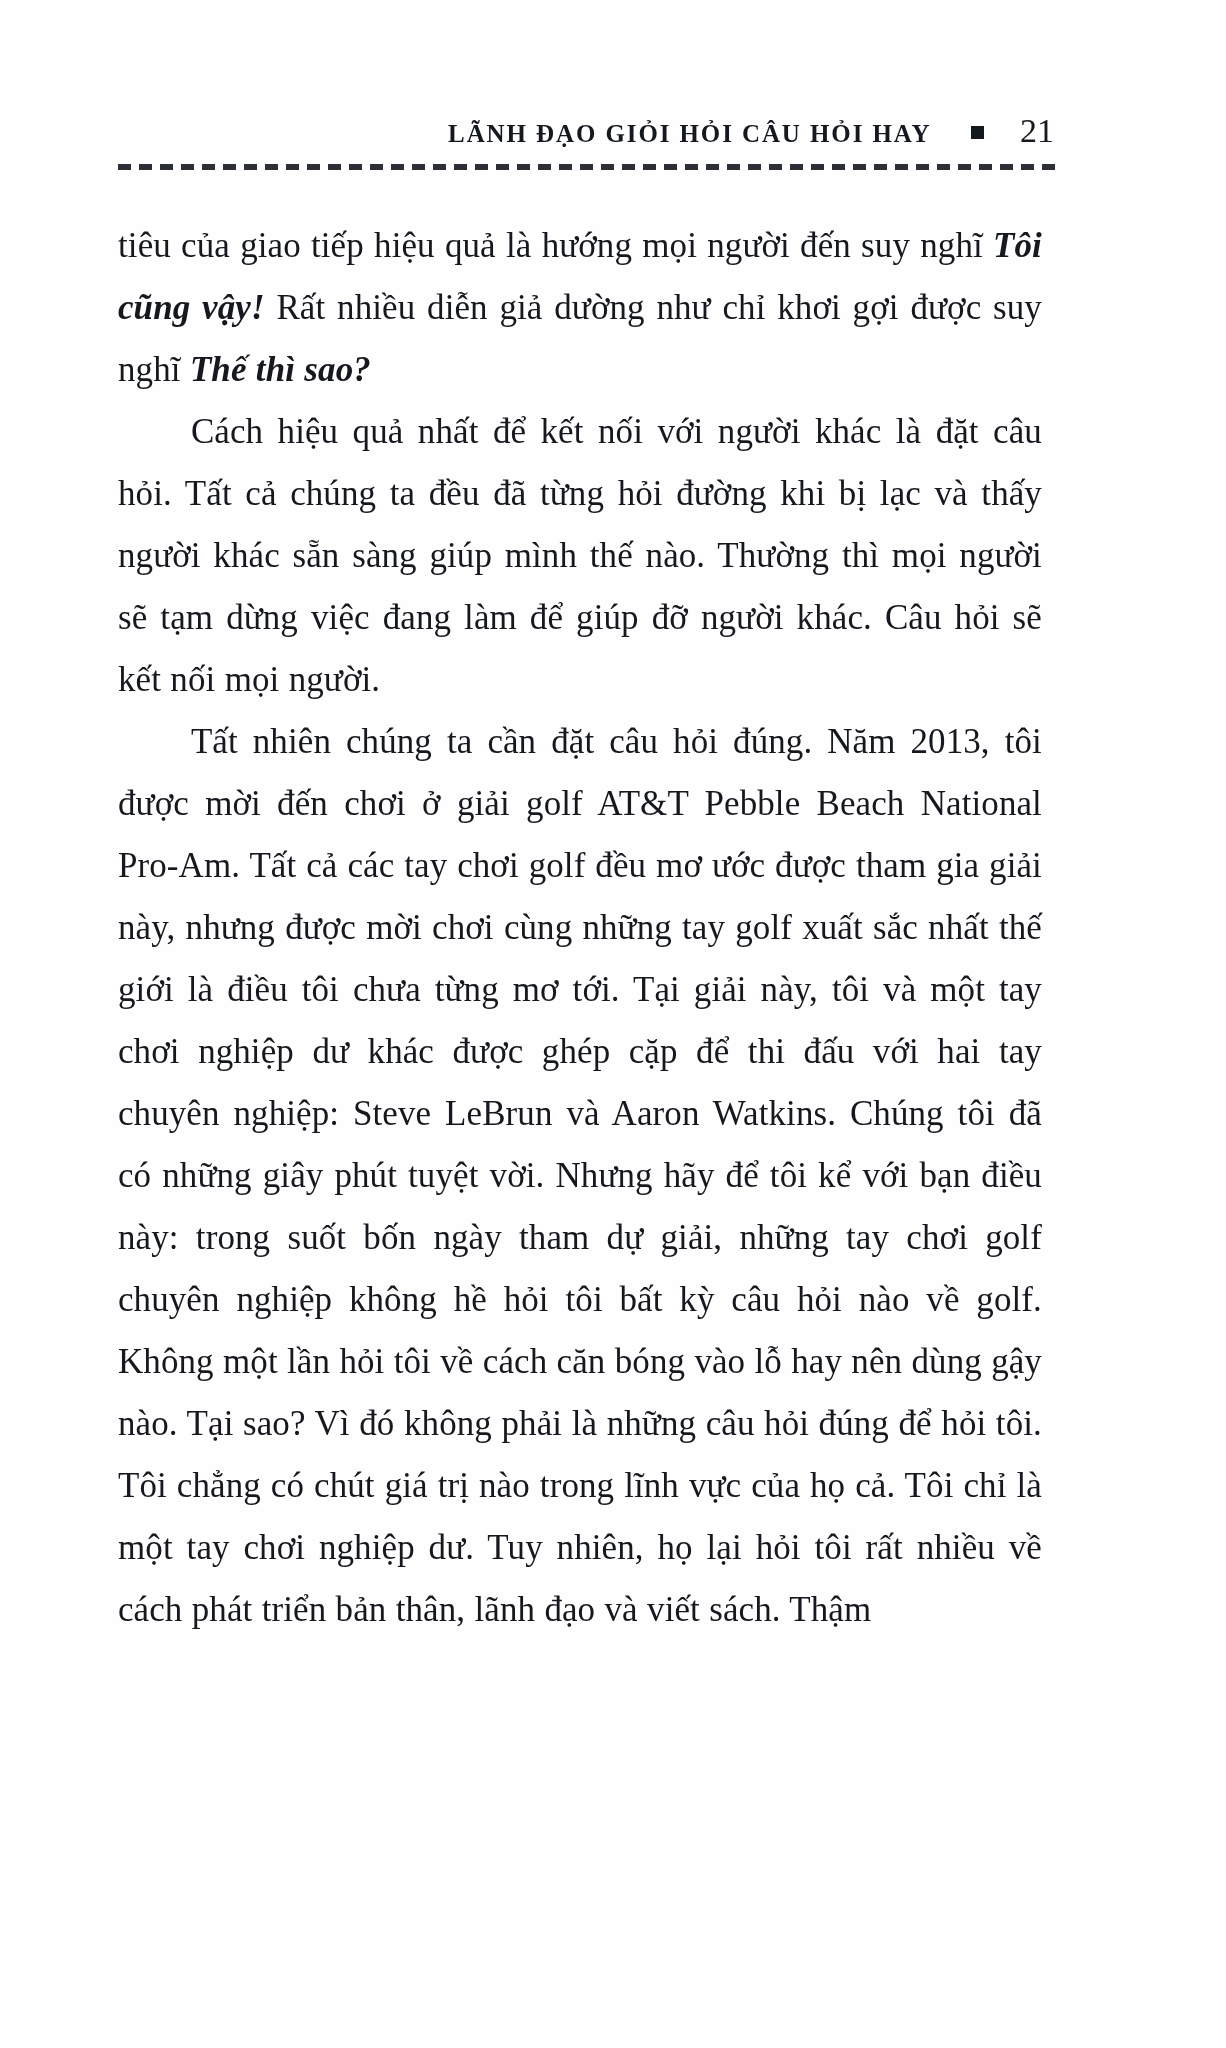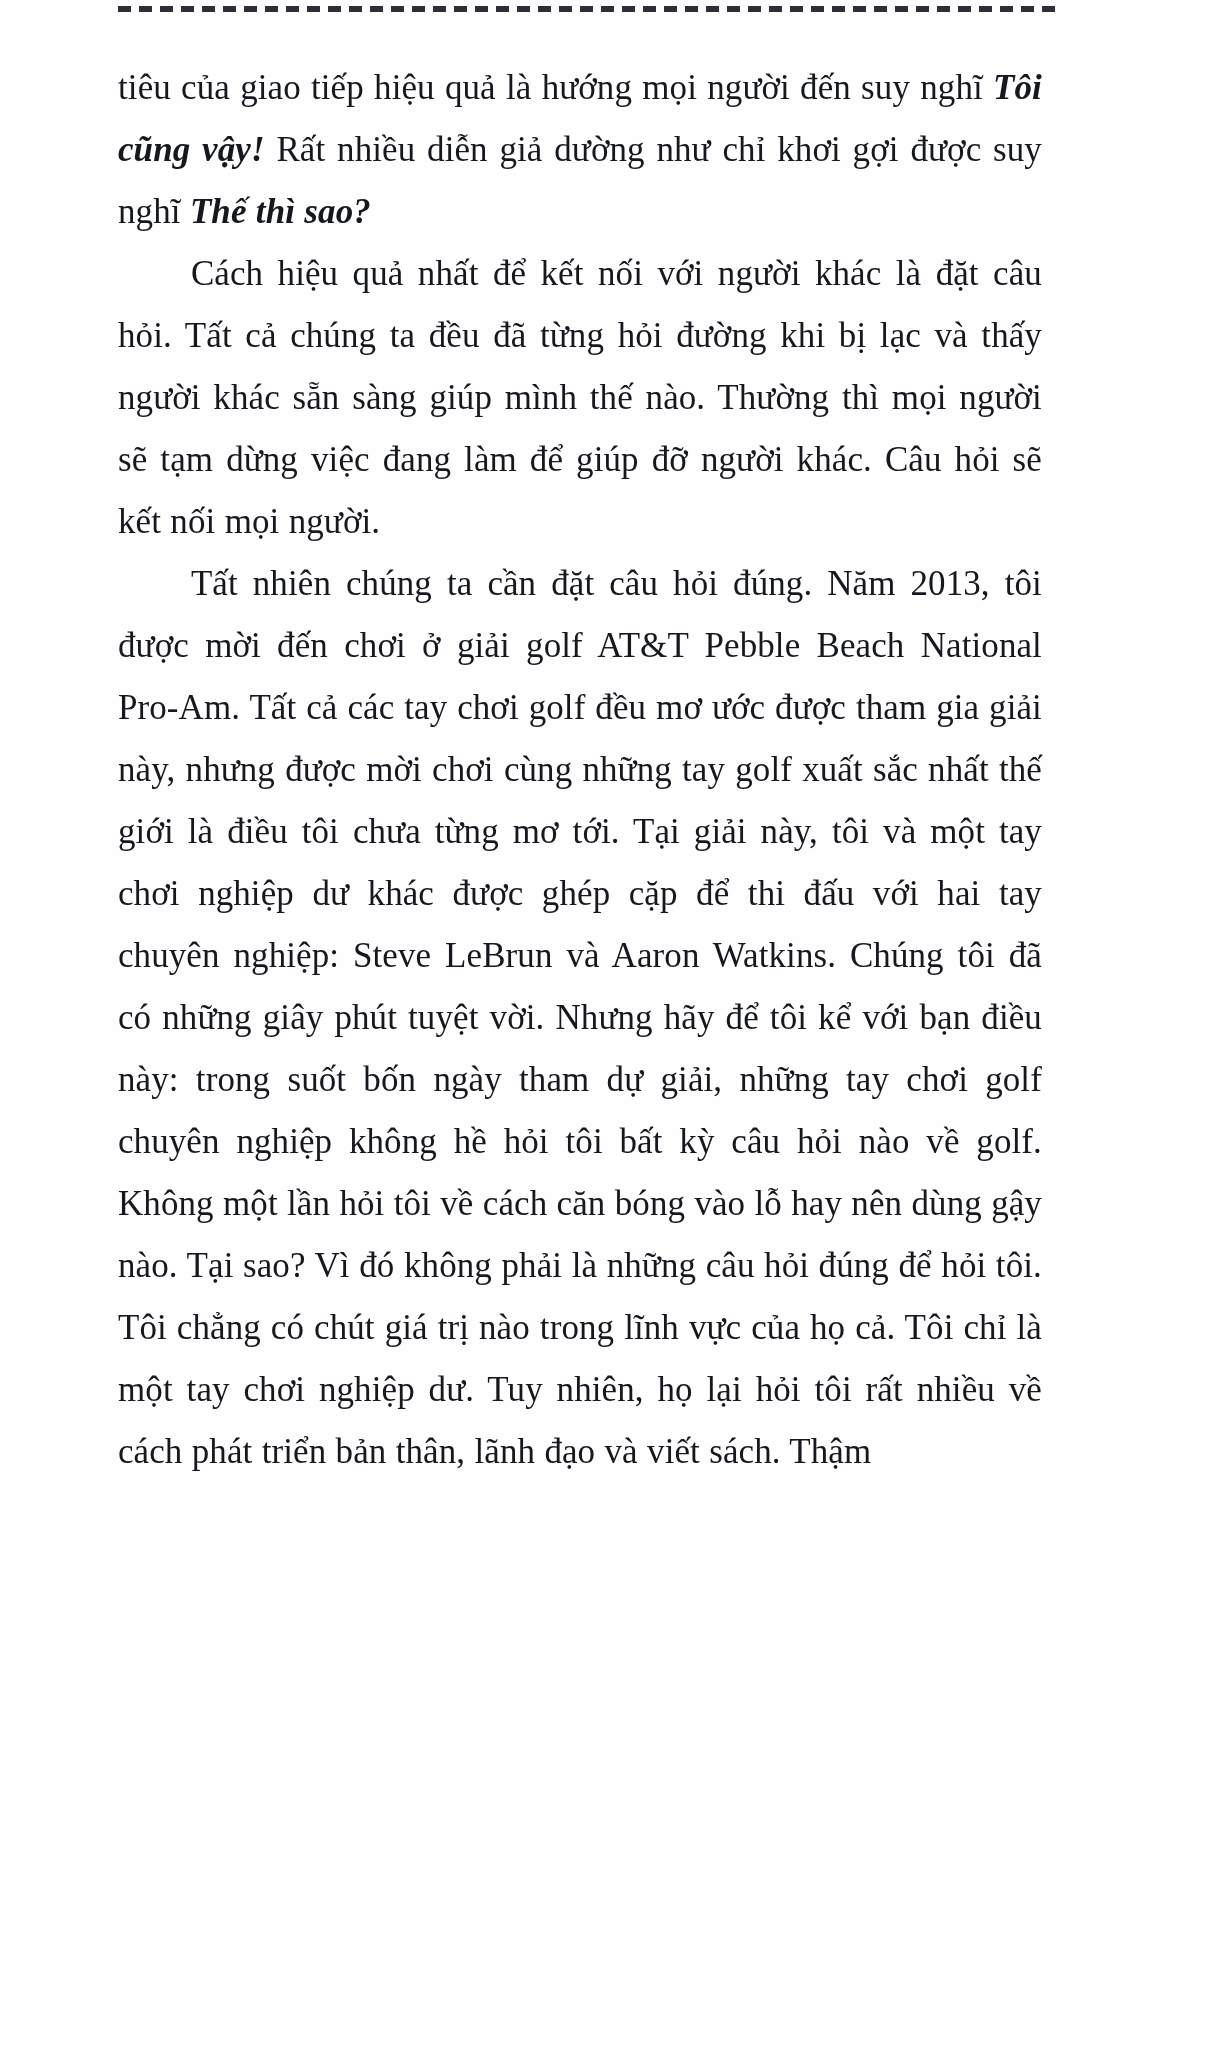--- a/index.html
+++ b/index.html
@@ -112,20 +112,25 @@
     font-style: italic;
     font-weight: 600;
   }
 </style>
 </head>
 <body>
 
 <div class="page">
   <div class="page-inner">
 
+    <div class="running-header">
+      <span class="header-title">LÃNH ĐẠO GIỎI HỎI CÂU HỎI HAY</span>
+      <span class="header-sep"></span>
+      <span class="header-page-number">21</span>
+    </div>
 
     <div class="rule-wrap">
       <div class="dashed-rule"></div>
     </div>
 
     <div class="body-copy">
       <p class="para"><span>tiêu của giao tiếp hiệu quả là hướng mọi người đến suy nghĩ </span><span class="it">Tôi cũng vậy!</span><span> Rất nhiều diễn giả dường như chỉ khơi gợi được suy nghĩ </span><span class="it">Thế thì sao?</span></p>
       <p class="para indent"><span>Cách hiệu quả nhất để kết nối với người khác là đặt câu hỏi. Tất cả chúng ta đều đã từng hỏi đường khi bị lạc và thấy người khác sẵn sàng giúp mình thế nào. Thường thì mọi người sẽ tạm dừng việc đang làm để giúp đỡ người khác. Câu hỏi sẽ kết nối mọi người.</span></p>
       <p class="para indent"><span>Tất nhiên chúng ta cần đặt câu hỏi đúng. Năm 2013, tôi được mời đến chơi ở giải golf AT&amp;T Pebble Beach National Pro-Am. Tất cả các tay chơi golf đều mơ ước được tham gia giải này, nhưng được mời chơi cùng những tay golf xuất sắc nhất thế giới là điều tôi chưa từng mơ tới. Tại giải này, tôi và một tay chơi nghiệp dư khác được ghép cặp để thi đấu với hai tay chuyên nghiệp: Steve LeBrun và Aaron Watkins. Chúng tôi đã có những giây phút tuyệt vời. Nhưng hãy để tôi kể với bạn điều này: trong suốt bốn ngày tham dự giải, những tay chơi golf chuyên nghiệp không hề hỏi tôi bất kỳ câu hỏi nào về golf. Không một lần hỏi tôi về cách căn bóng vào lỗ hay nên dùng gậy nào. Tại sao? Vì đó không phải là những câu hỏi đúng để hỏi tôi. Tôi chẳng có chút giá trị nào trong lĩnh vực của họ cả. Tôi chỉ là một tay chơi nghiệp dư. Tuy nhiên, họ lại hỏi tôi rất nhiều về cách phát triển bản thân, lãnh đạo và viết sách. Thậm</span></p>
     </div>

